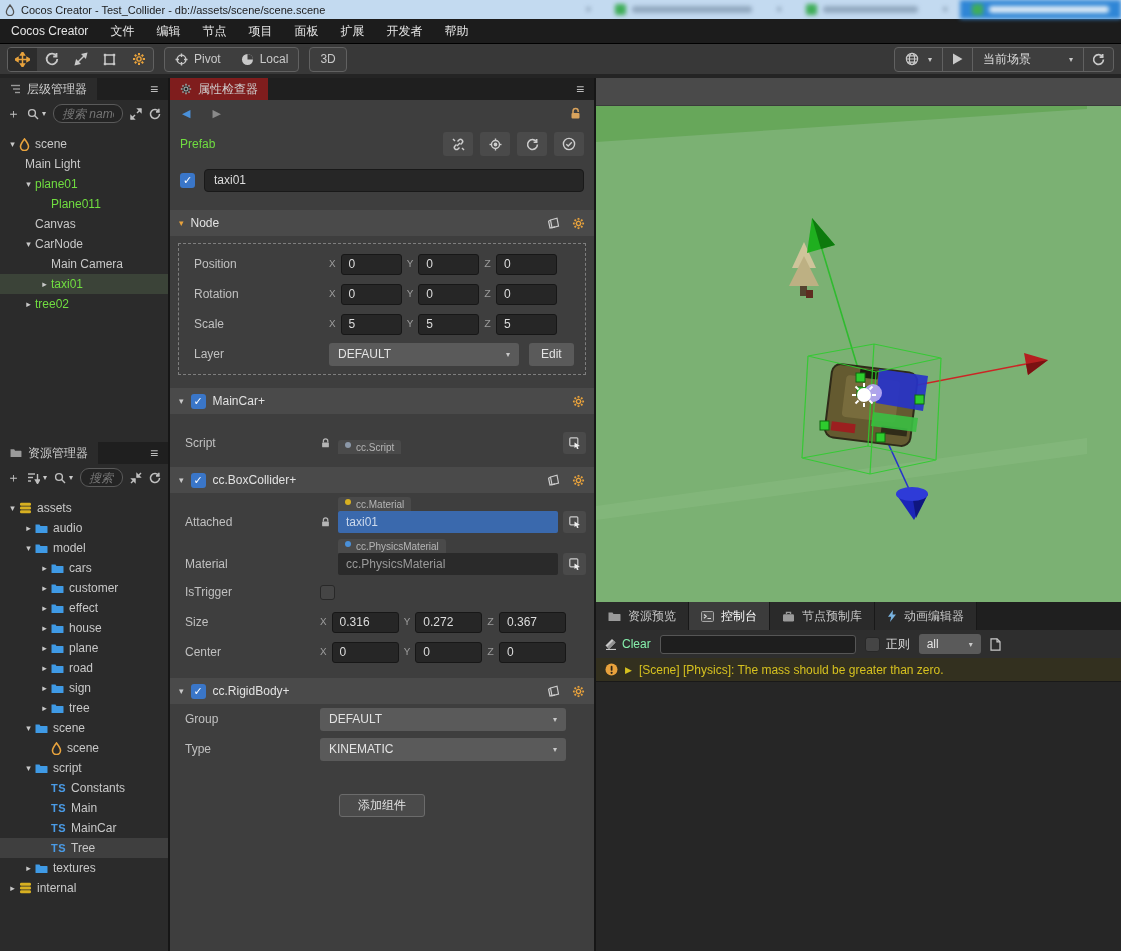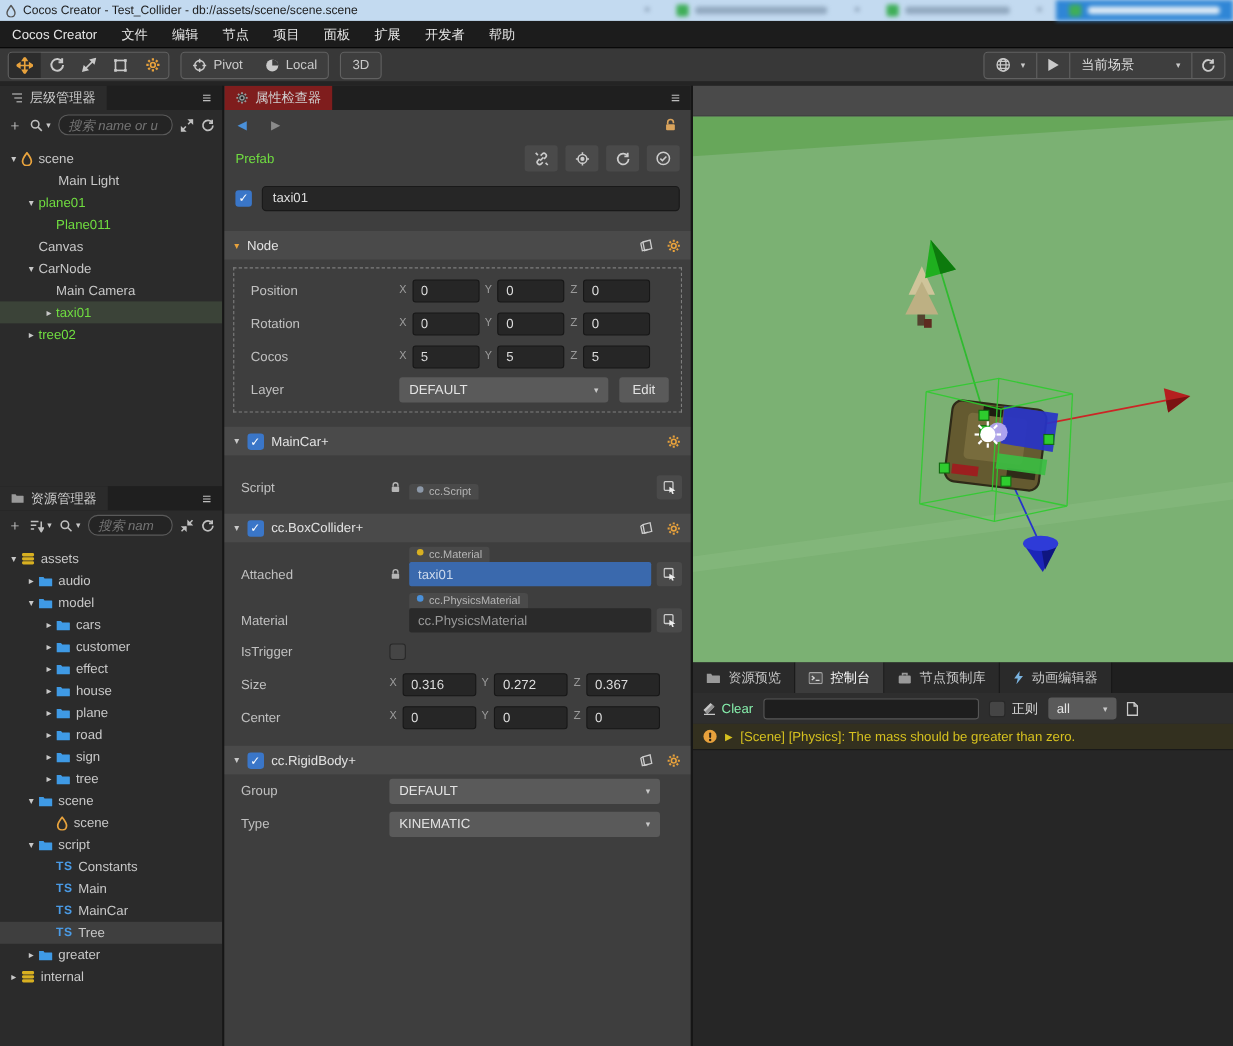--- a/index.html
+++ b/index.html
@@ -30,21 +30,21 @@
   .tbtn.textbtn{width:auto;padding:0 10px;gap:6px}
   .toolbar-right{margin-left:auto;display:flex;align-items:center}
   .tsep{width:1px;height:25px;background:#616161}
   .dd-caret{font-size:8px;color:#c9c9c9;margin-left:3px}
   .scene-dd{width:110px;display:flex;align-items:center;padding:0 10px;height:25px;color:#ddd}
   .scene-dd .dd-caret{margin-left:auto}
 
   
   .main{flex:1;display:flex;min-height:0;border-top:4px solid #242424}
   .divider-v{width:2px;background:#161616;flex:none}
-  .col-left{width:202px;display:flex;flex-direction:column;background:#2b2b2b;flex:none}
+  .col-left{width:168px;display:flex;flex-direction:column;background:#2b2b2b;flex:none}
   .col-mid{width:424px;background:#3e3e3e;display:flex;flex-direction:column;overflow:hidden;flex:none}
   .col-right{flex:1;display:flex;flex-direction:column;background:#262626;min-width:0}
 
   
   .tabstrip{height:22px;background:#1f1f1f;display:flex;align-items:stretch;flex:none}
   .tab{display:flex;align-items:center;gap:6px;padding:0 10px;background:#2b2b2b;color:#cfcfcf;white-space:nowrap}
   .col-mid .tab{background:#7f1d1d}
   .tab.blue{background:#1a6fc9;color:#f5a83d}
   .tabspacer{flex:1}
   .hamburger{width:28px;display:flex;align-items:center;justify-content:center;color:#bdbdbd;font-size:14px}
@@ -315,21 +315,21 @@
         <div class="tree hier-tree" id="hier-tree">
             <div class="tree-row" style="padding-left: 6px;">
               <span class="arrow">▾</span>
               <span class="ticon">
                 <svg width="11" height="13" viewBox="0 0 11 13">
                   <path d="M5.5 1 C5.5 1 1.5 6 1.5 8.6 a4 4 0 0 0 8 0 C9.5 6 5.5 1 5.5 1 Z" fill="none" stroke="#e8a33d" stroke-width="1.6"></path>
                 </svg>
               </span>
               <span class="tlabel">scene</span>
             </div>
-            <div class="tree-row" style="padding-left: 40px;">
+            <div class="tree-row" style="padding-left: 12px;">
               <span class="arrow"></span>
               <span class="tlabel">Main Light</span>
             </div>
             <div class="tree-row" style="padding-left: 22px;">
               <span class="arrow">▾</span>
               <span class="tlabel green">plane01</span>
             </div>
             <div class="tree-row" style="padding-left: 38px;">
               <span class="arrow"></span>
               <span class="tlabel green">Plane011</span>
@@ -562,21 +562,21 @@
               </span>
               <span class="tlabel">Tree</span>
             </div>
             <div class="tree-row" style="padding-left: 22px;">
               <span class="arrow">▸</span>
               <span class="ticon">
                 <svg width="13" height="11" viewBox="0 0 13 11">
                   <path d="M0.5 1.5 h4 l1 1.5 h6.5 a.5 .5 0 0 1 .5 .5 v6 a.5 .5 0 0 1 -.5 .5 h-11 a.5 .5 0 0 1 -.5 -.5 Z" fill="#3f9ae5"></path>
                 </svg>
               </span>
-              <span class="tlabel">greater</span>
+              <span class="tlabel">textures</span>
             </div>
             <div class="tree-row" style="padding-left: 6px;">
               <span class="arrow">▸</span>
               <span class="ticon">
                 <svg width="13" height="12" viewBox="0 0 13 12">
                   <g fill="#d8b021">
                     <rect x="1" y="0.8" width="11" height="3" rx="1.3"></rect>
                     <rect x="1" y="4.5" width="11" height="3" rx="1.3"></rect>
                     <rect x="1" y="8.2" width="11" height="3" rx="1.3"></rect>
                   </g>
@@ -701,21 +701,21 @@
           <span class="vec">
             <span class="axis">X</span>
               <input class="vinput" value="0" style="">
             <span class="axis">Y</span>
               <input class="vinput" value="0" style="">
             <span class="axis">Z</span>
               <input class="vinput" value="0" style="">
           </span>
         </div>
         <div class="prow">
-          <span class="plabel">Cocos</span>
+          <span class="plabel">Scale</span>
           <span class="vec">
             <span class="axis">X</span>
               <input class="vinput" value="5" style="">
             <span class="axis">Y</span>
               <input class="vinput" value="5" style="">
             <span class="axis">Z</span>
               <input class="vinput" value="5" style="">
           </span>
         </div>
         <div class="prow">
@@ -897,20 +897,23 @@
         </span>
       </div>
       <div class="prow">
         <span class="plabel">Type</span>
         <span class="dropdown" style="flex:1;margin-right:20px">
           <span>KINEMATIC</span>
           <span class="dd-caret" style="margin-left:auto">▾</span>
         </span>
       </div>
 
+      <div class="addc">
+        <span class="btn">添加组件</span>
+      </div>
     </div>
 
     <div class="divider-v"></div>
 
     <div class="col-right">
       <div class="scene-toolbar"></div>
 
       <div class="viewport">
         <svg width="491" height="496" viewBox="0 0 491 496" preserveAspectRatio="none">
 

